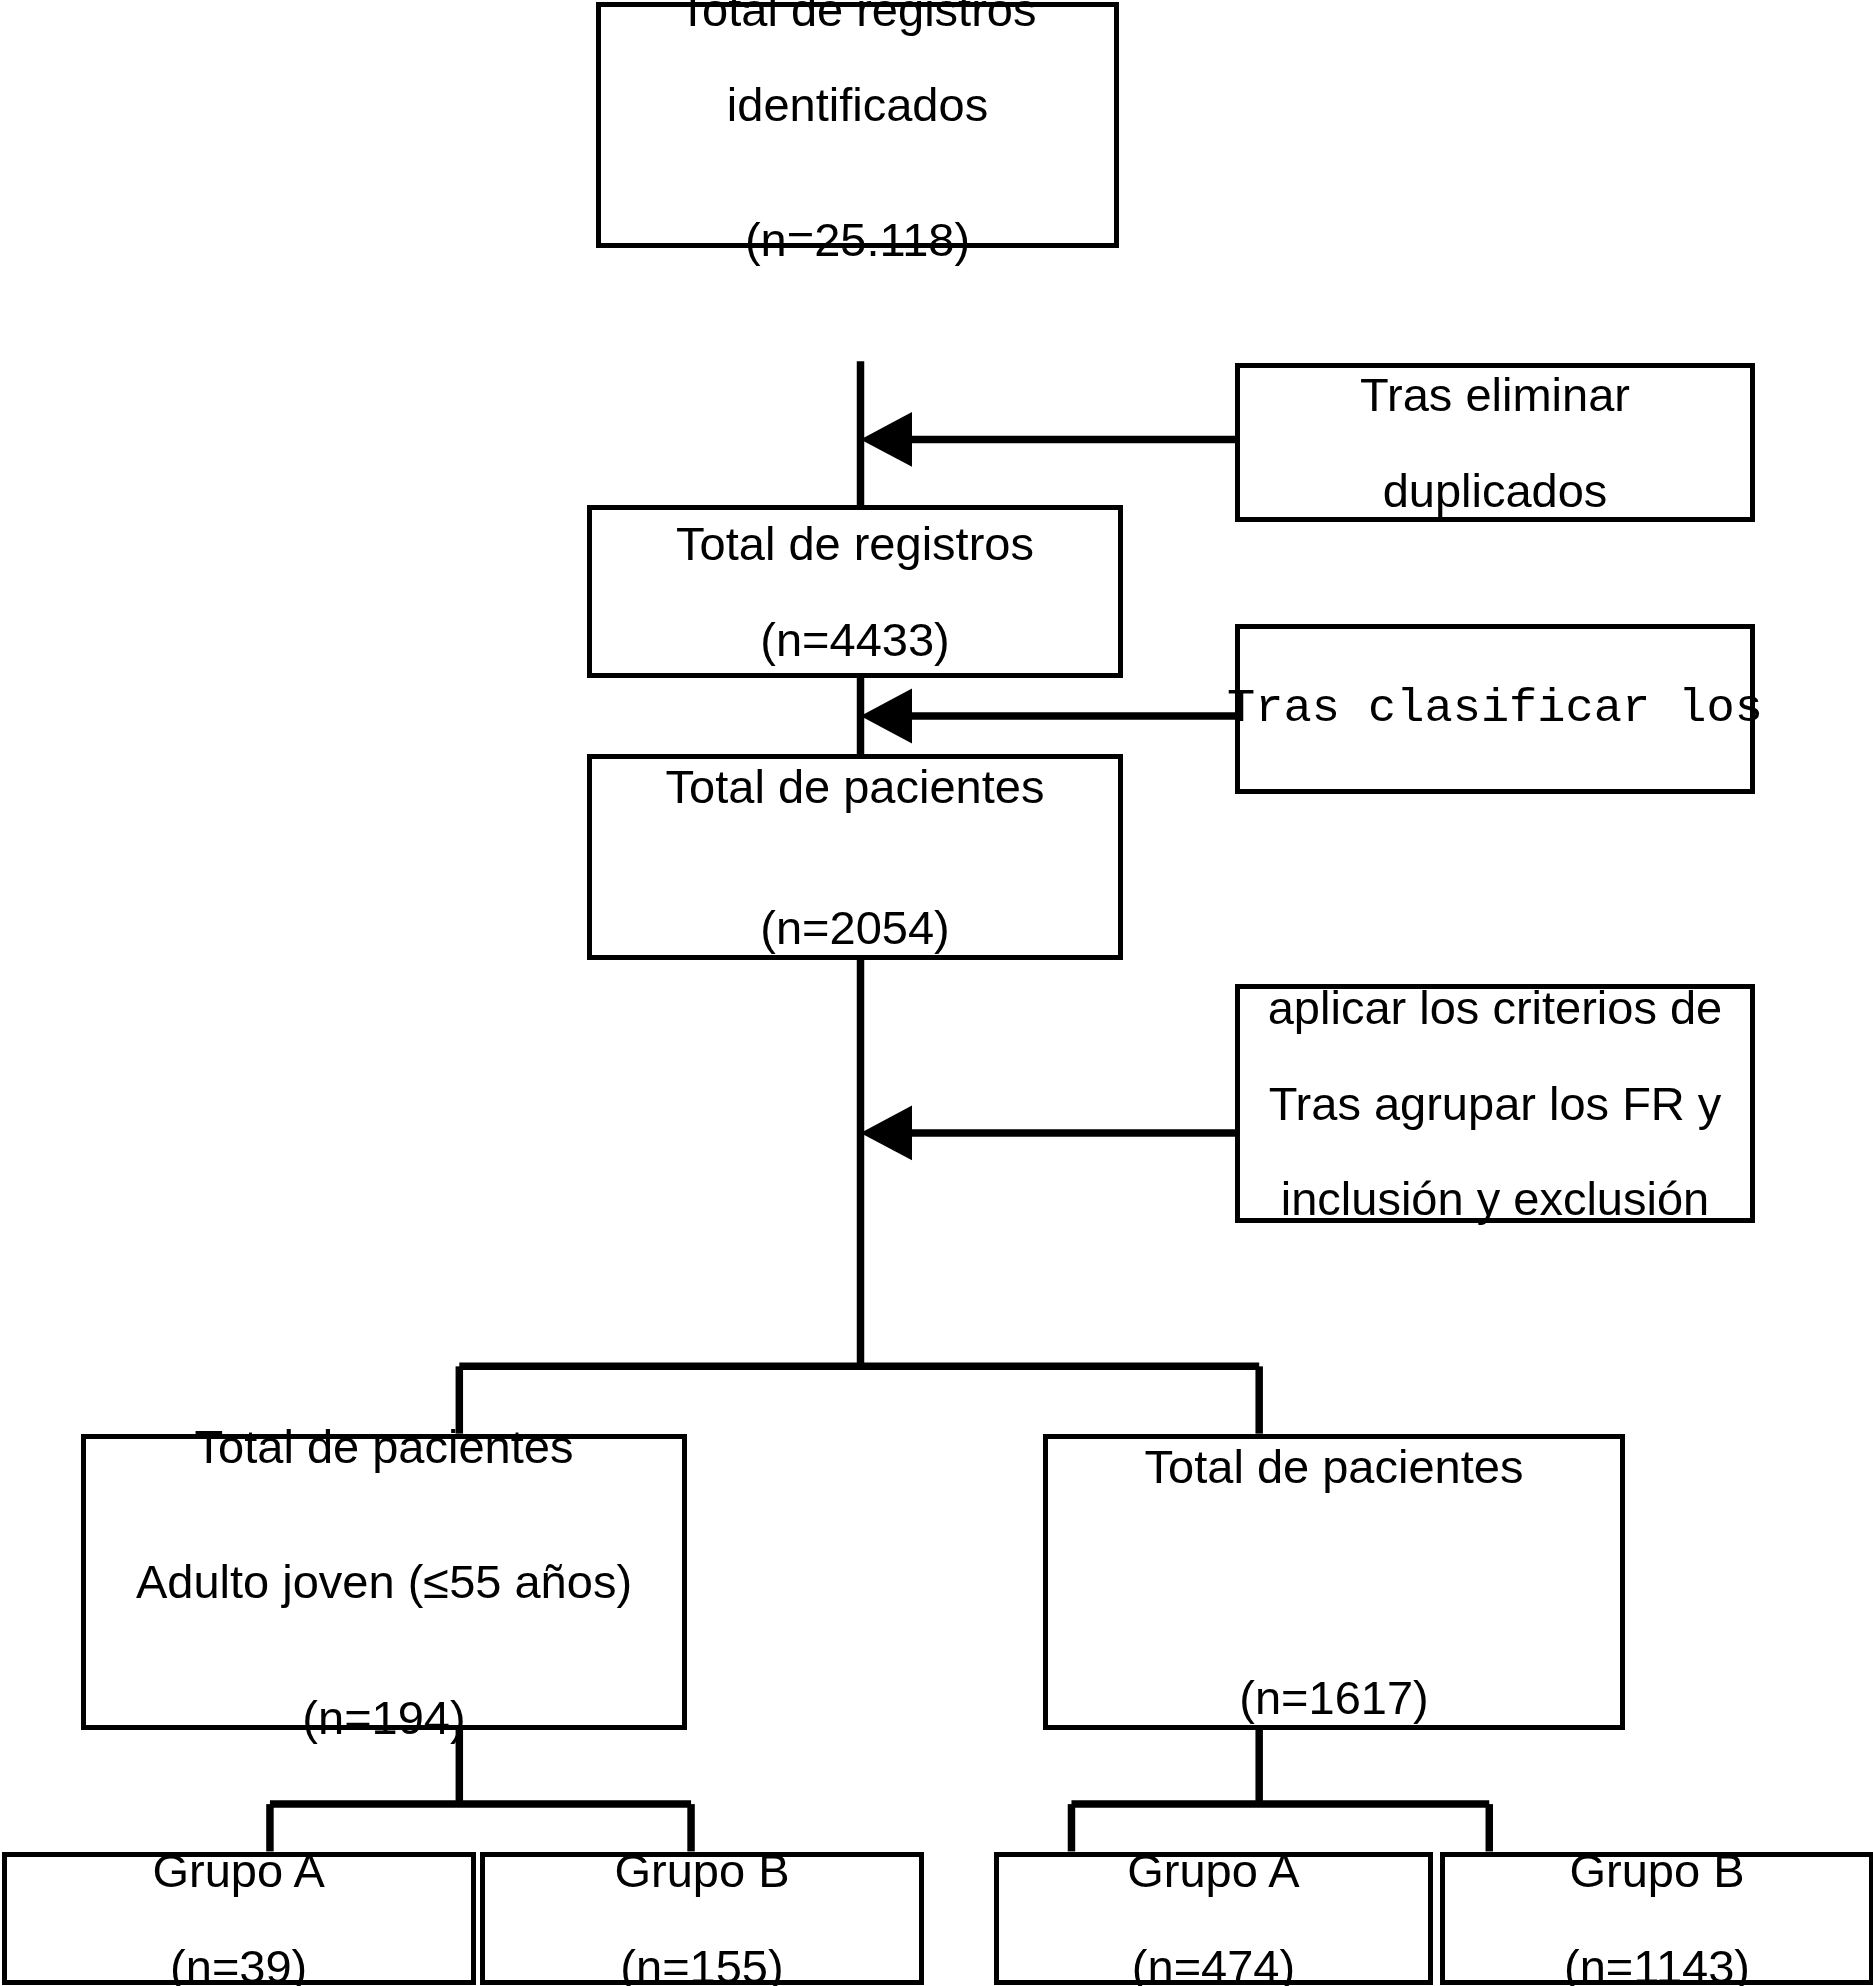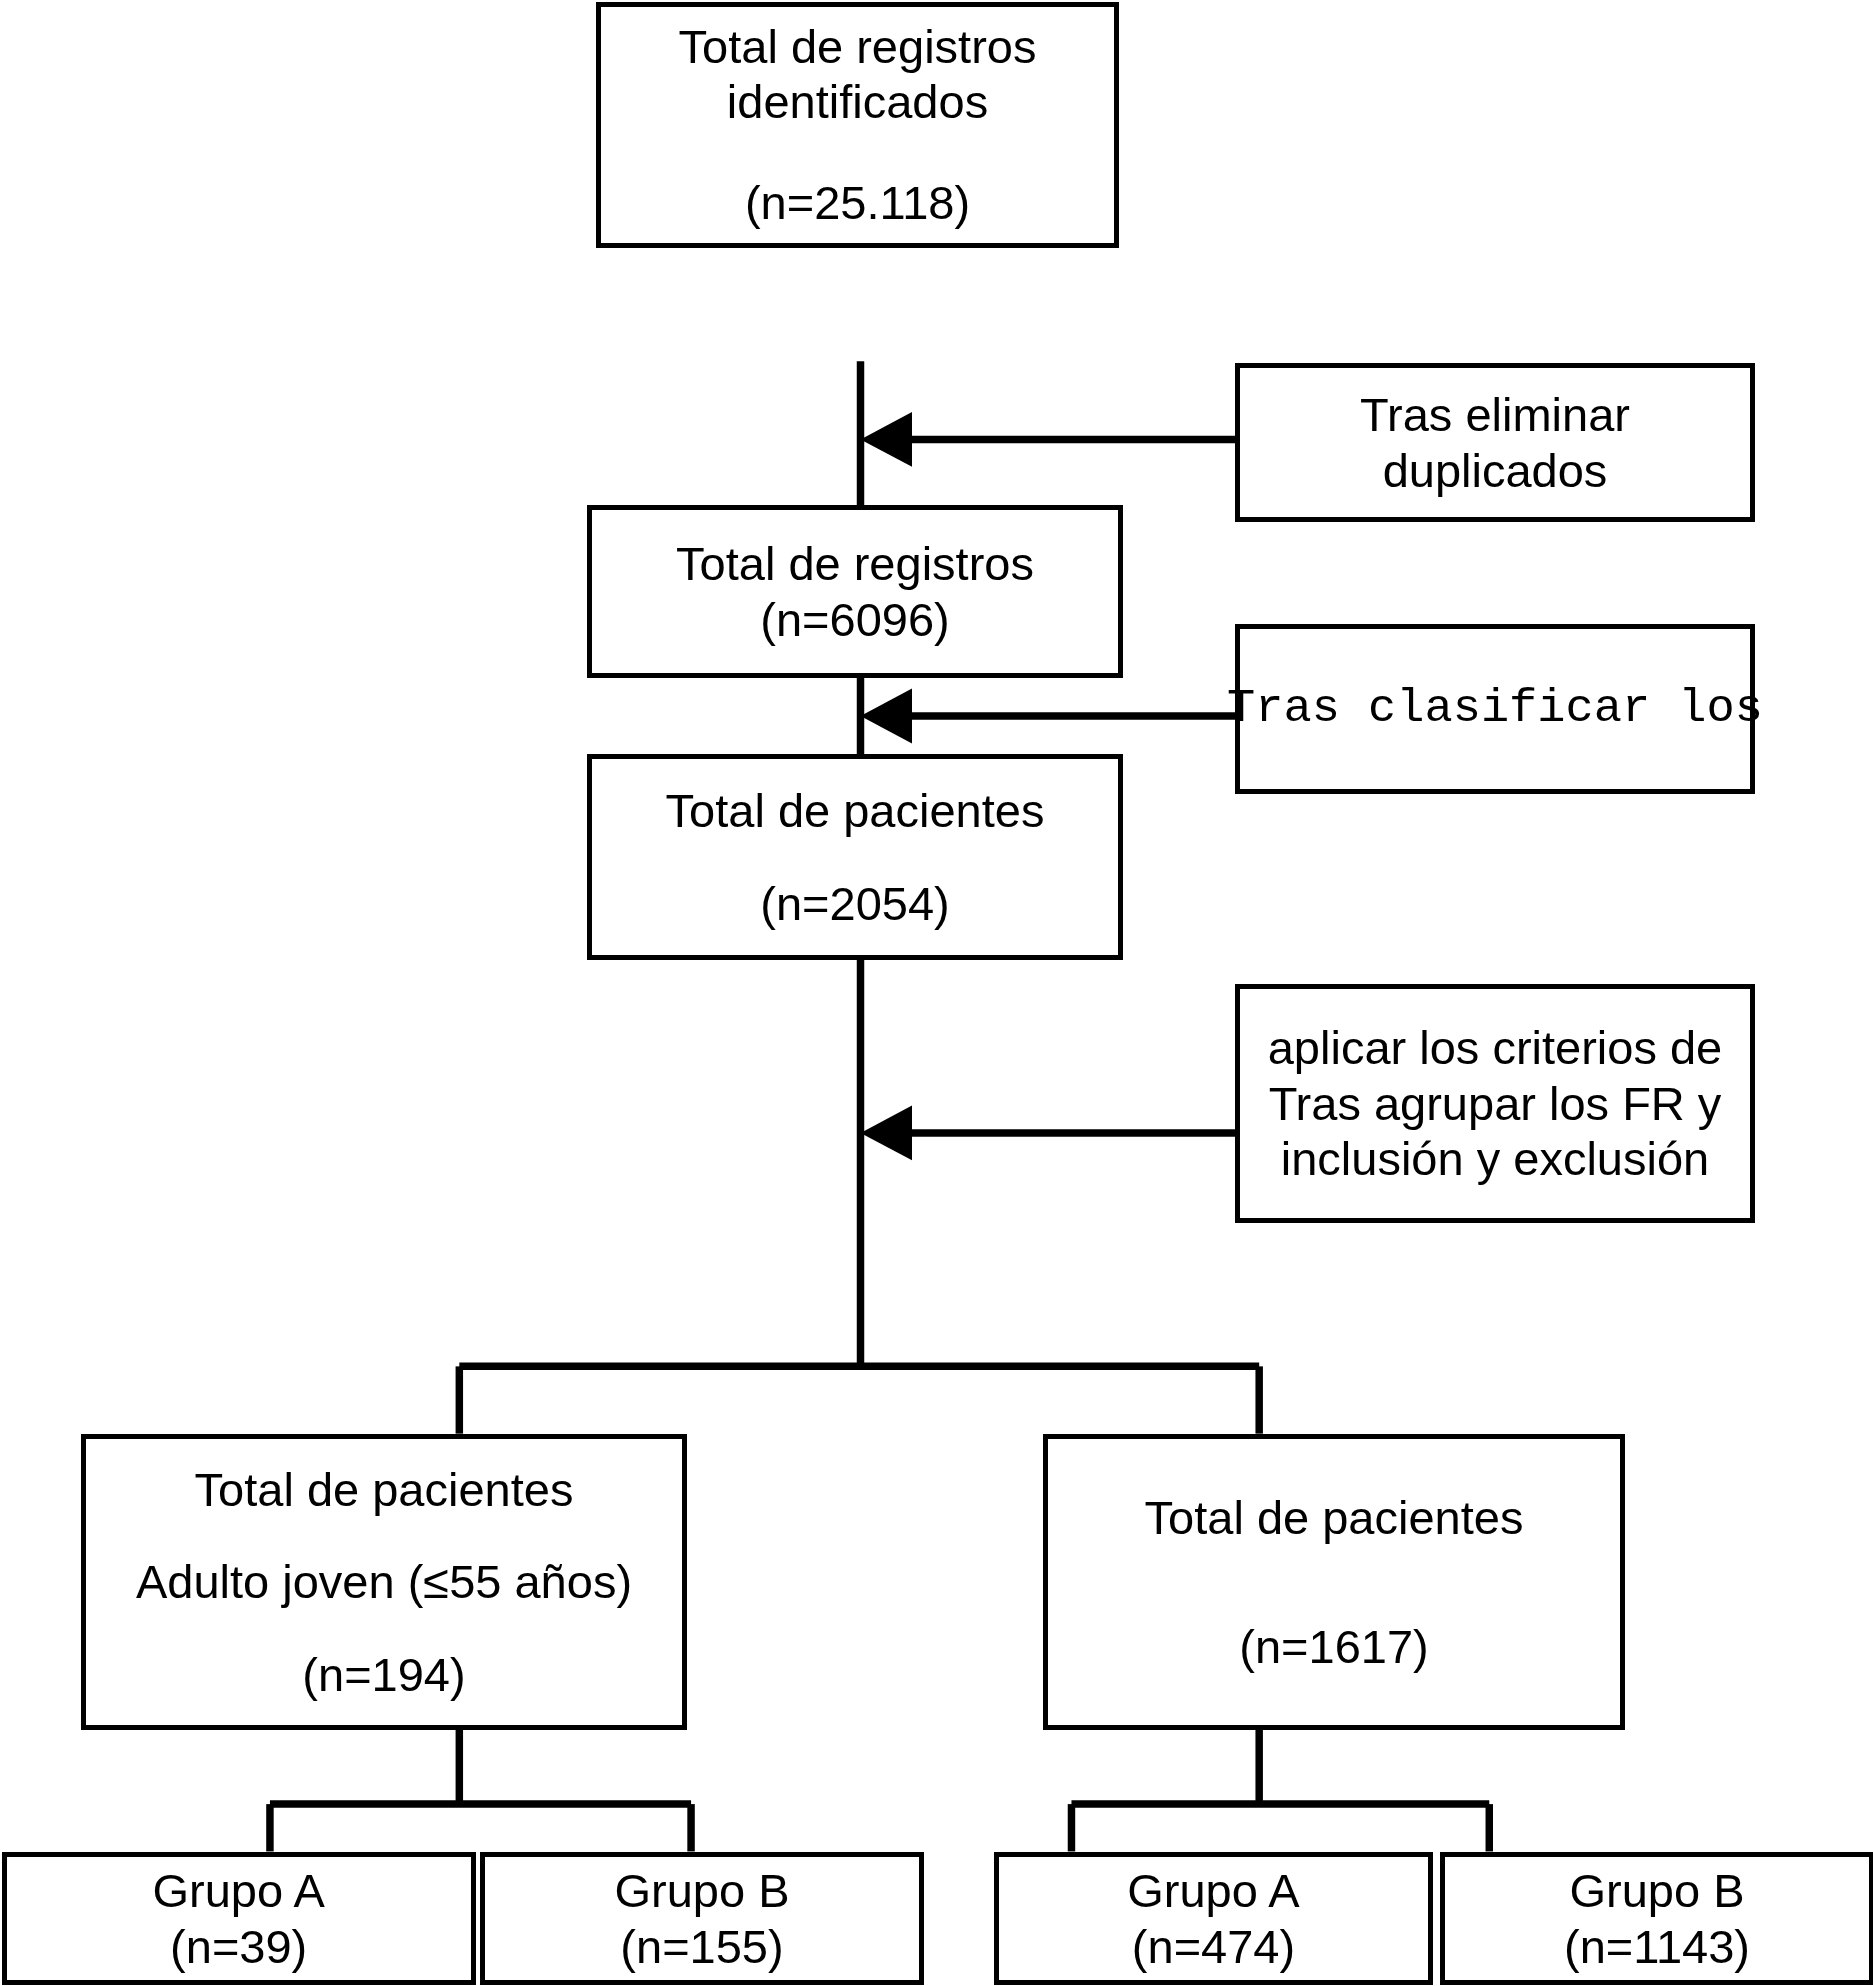--- a/index.html
+++ b/index.html
@@ -25,20 +25,21 @@
     display: flex;
     flex-direction: column;
     align-items: center;
     justify-content: center;
     text-align: center;
     color: #000000;
     font-family: "Liberation Sans", sans-serif;
     font-size: 47px;
     line-height: 1.18;
     z-index: 3;
+    gap: 40px;
   }
   .node-box .line {
     display: block;
     white-space: nowrap;
   }
   .gap-lg { height: 45px; }
   .gap-md { height: 37px; }
 
   svg.connectors {
     position: absolute;
@@ -97,21 +98,21 @@
 
   <div class="node-box" style="left:596px; top:1.7px; width:523px; height:246px;">
     <span class="line">Total de registros</span>
     <span class="line">identificados</span>
     <div class="gap-lg"></div>
     <span class="line">(n=25.118)</span>
   </div>
 
   <div class="node-box" style="left:587px; top:505px; width:536px; height:173px;">
     <span class="line">Total de registros</span>
-    <span class="line">(n=6096)</span>
+    <span class="line">(n=4433)</span>
   </div>
 
   <div class="node-box" style="left:1235px; top:363px; width:520px; height:159px;">
     <span class="line">Tras eliminar</span>
     <span class="line">duplicados</span>
   </div>
 
   <div class="node-box" style="left:587px; top:754px; width:536px; height:206px;">
     <span class="line">Total de pacientes</span>
     <div class="gap-md"></div>

